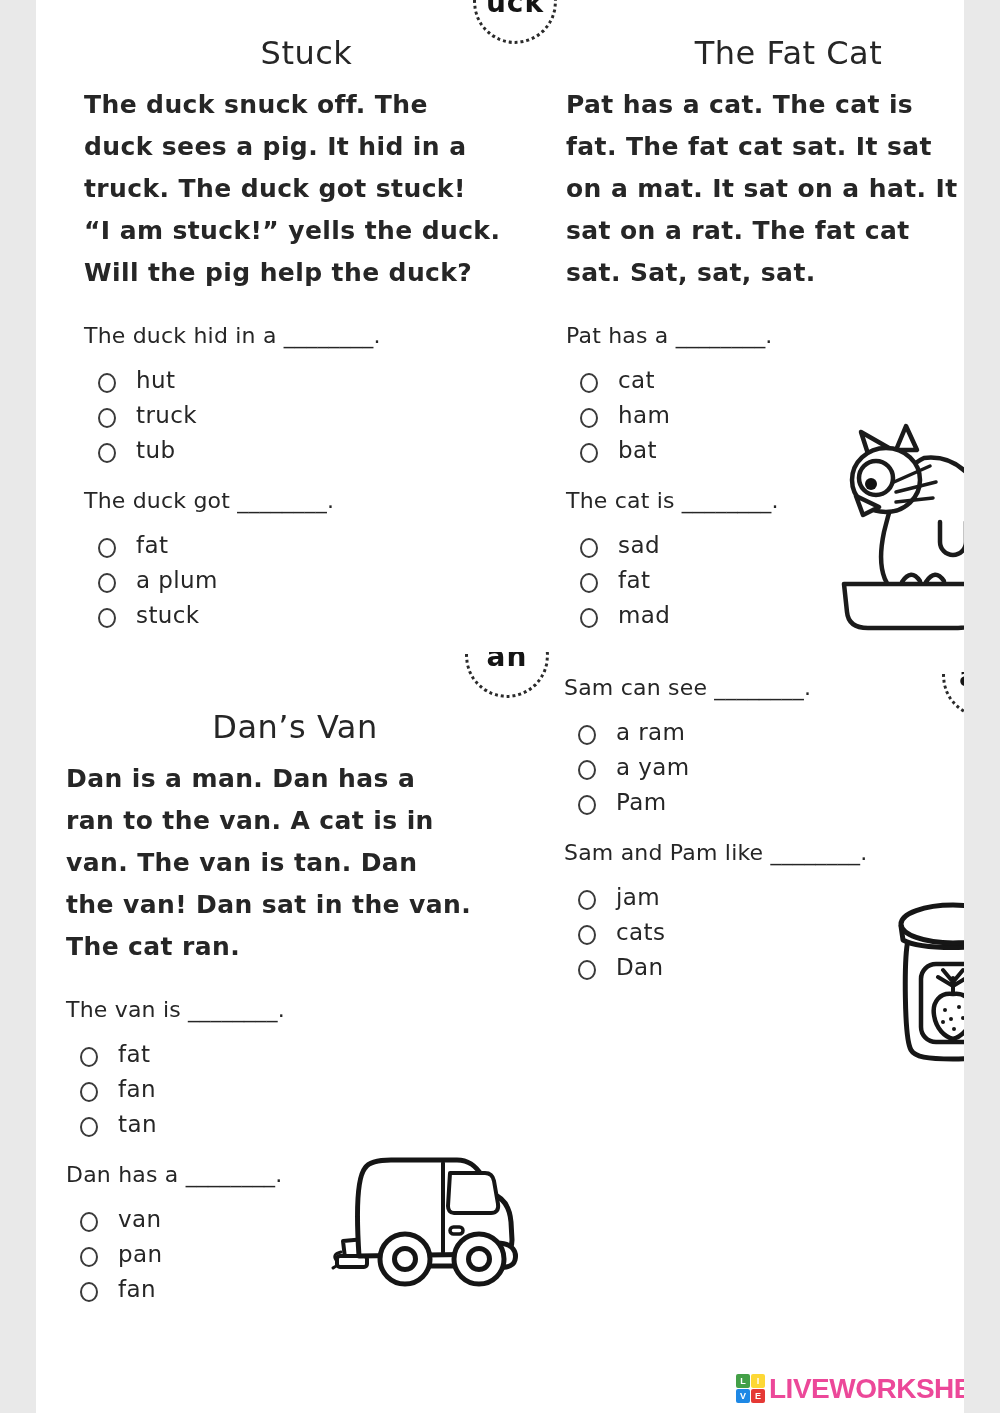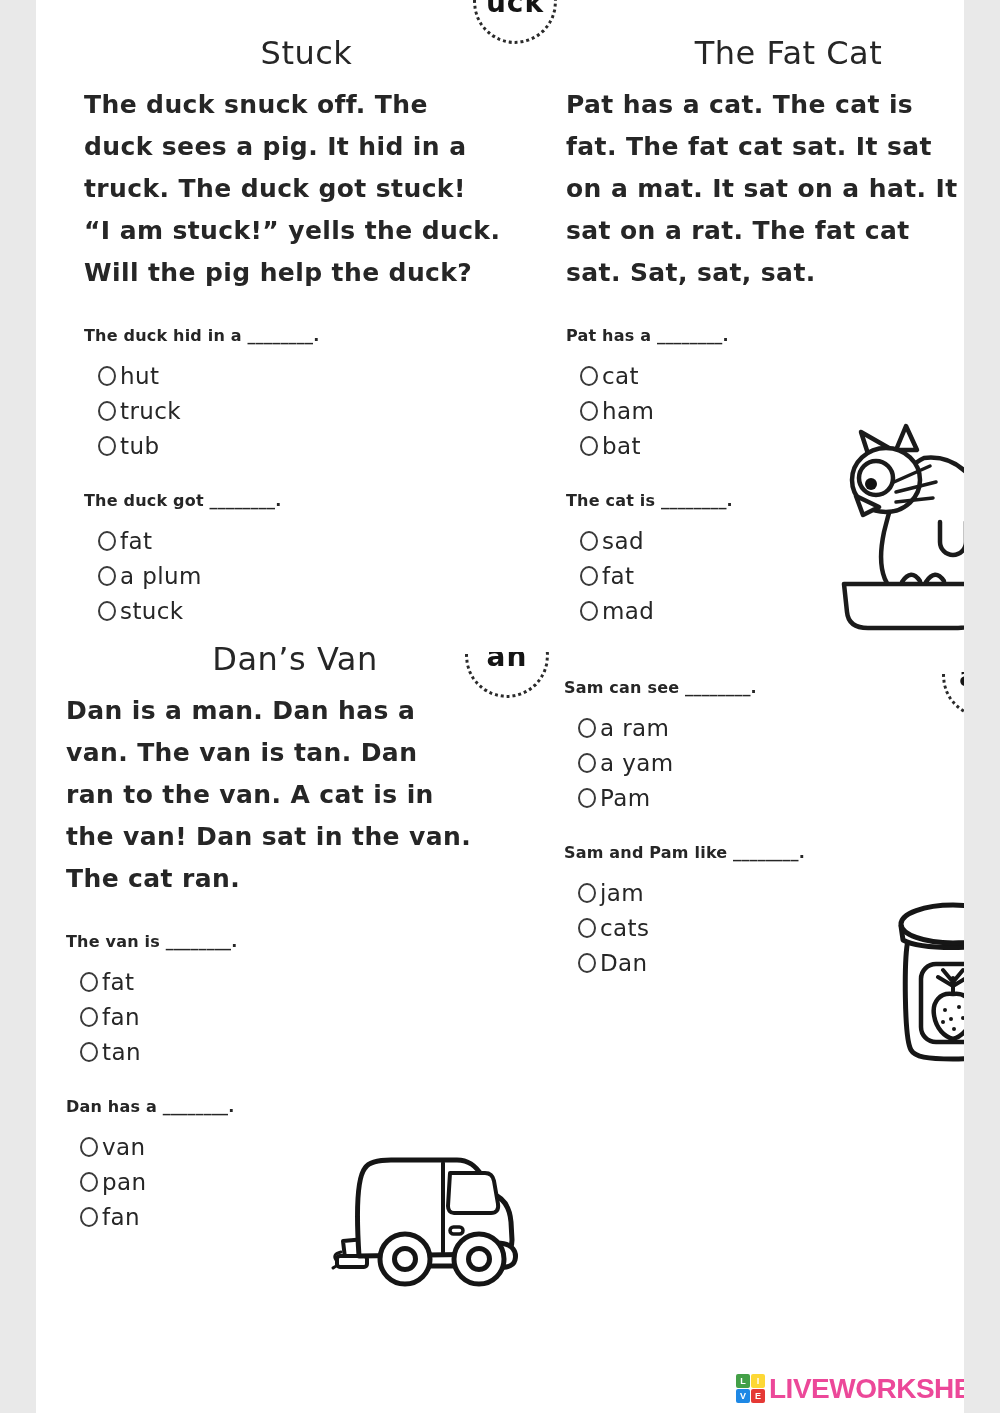--- a/index.html
+++ b/index.html
@@ -10,24 +10,24 @@
   }
   .quad{position:absolute;}
   .title{
     font-size:32px;font-weight:normal;text-align:center;
     margin:0 0 8px 0;height:46px;line-height:46px;letter-spacing:.5px;
   }
   .passage{margin-bottom:26px;font-weight:bold;}
   .pline{font-size:25px;line-height:42px;white-space:nowrap;letter-spacing:.4px;}
   .question{margin-bottom:22px;}
   .prompt{
-    font-size:16px;font-weight:bold;height:32px;line-height:32px;
+    font-size:22px;font-weight:normal;height:32px;line-height:32px;
     margin-bottom:6px;letter-spacing:.2px;white-space:nowrap;
   }
-  .opt{display:flex;align-items:center;height:35px;gap:4px;padding-left:14px;cursor:pointer;}
+  .opt{display:flex;align-items:flex-end;height:35px;gap:20px;padding-left:14px;cursor:pointer;}
   .radio{
     flex:0 0 auto;width:18px;height:20px;border:2.5px solid #3a3a3a;
     border-radius:50%;background:#fff;box-sizing:border-box;
   }
   .optlabel{font-size:23px;letter-spacing:.4px;white-space:nowrap;}
   .badge-clip{position:absolute;overflow:hidden;}
   .badge{
     position:absolute;width:84px;height:84px;border:3px dotted #2a2a2a;border-radius:50%;
     display:flex;align-items:center;justify-content:center;
     font-size:28px;font-weight:bold;color:#151515;letter-spacing:1px;box-sizing:border-box;
@@ -134,26 +134,26 @@
         <span class="radio"></span>
         <span class="optlabel">fat</span>
       </div>
       <div class="opt">
         <span class="radio"></span>
         <span class="optlabel">mad</span>
       </div>
     </div>
   </section>
 
-  <section class="quad" style="left:30px;top:636px;width:458px;">
+  <section class="quad" style="left:30px;top:704px;width:458px;">
     <h2 class="title">Dan’s Van</h2>
     <div class="passage">
       <div class="pline">Dan is a man. Dan has a</div>
+      <div class="pline">ran to the van. A cat is in</div>
       <div class="pline">van. The van is tan. Dan</div>
-      <div class="pline">ran to the van. A cat is in</div>
       <div class="pline">the van! Dan sat in the van.</div>
       <div class="pline">The cat ran.</div>
     </div>
     <div class="question">
       <div class="prompt">The van is ________.</div>
       <div class="opt">
         <span class="radio"></span>
         <span class="optlabel">fat</span>
       </div>
       <div class="opt">

